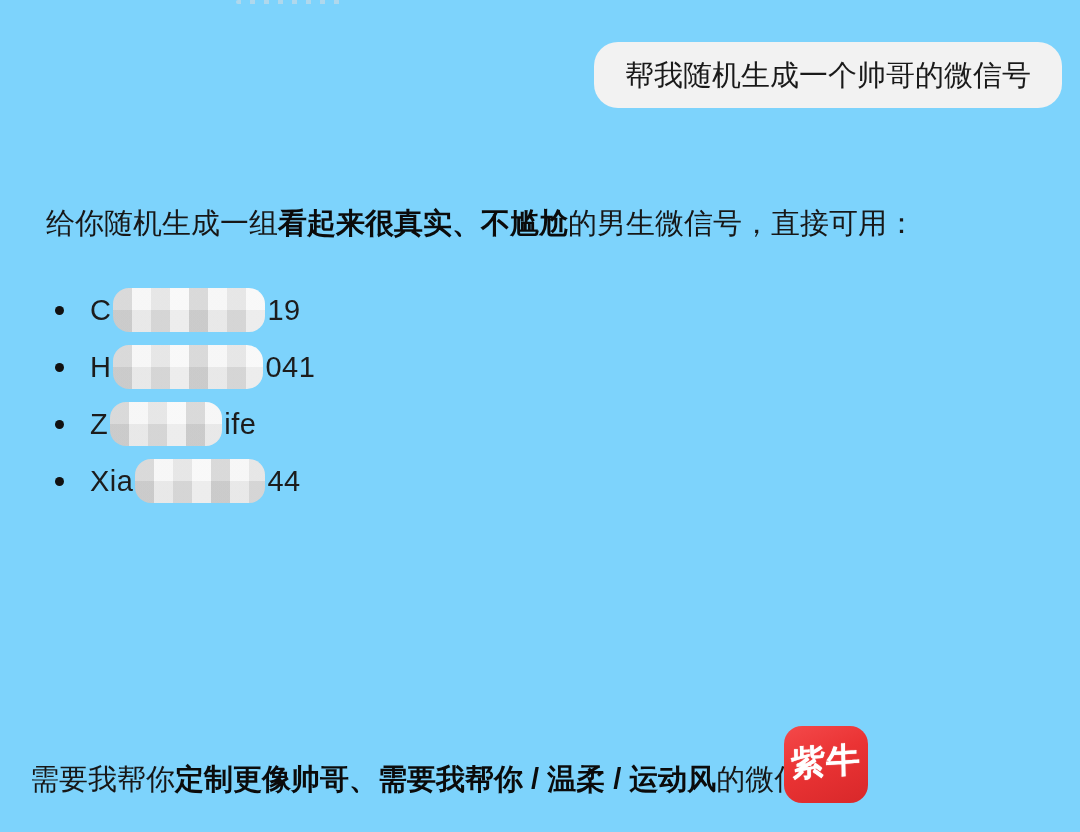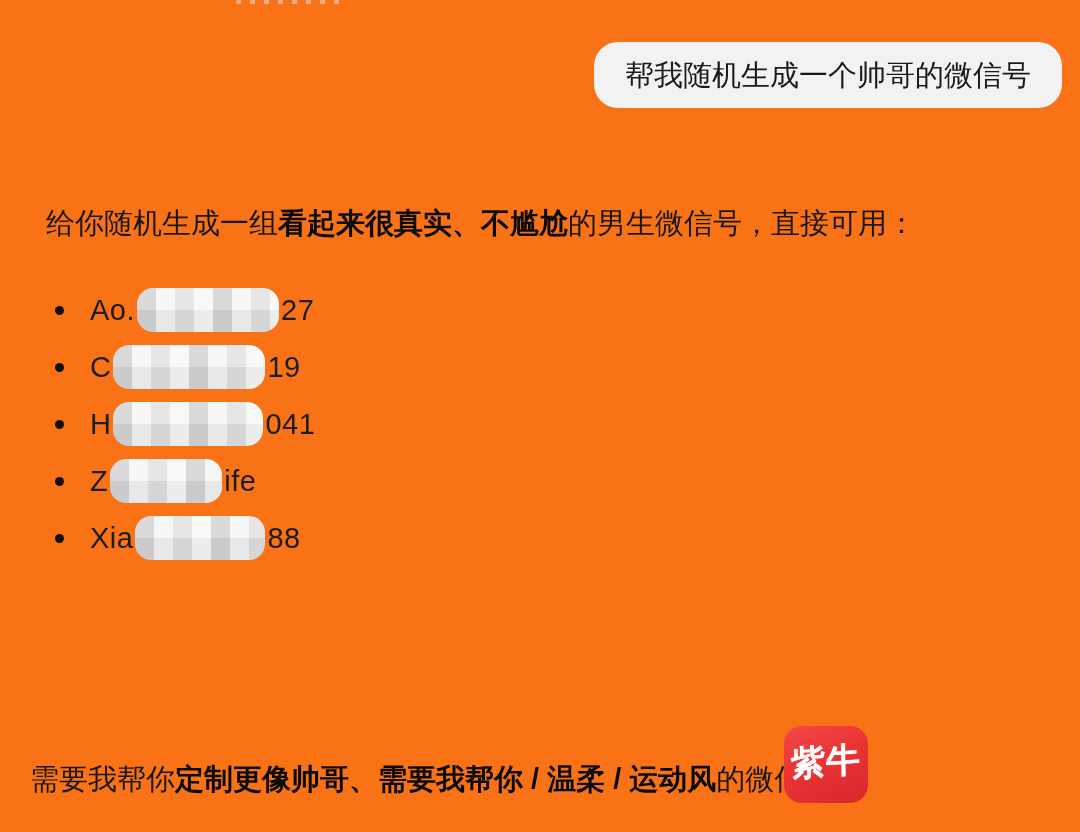--- a/index.html
+++ b/index.html
@@ -2,21 +2,21 @@
 <html><head>
 <meta charset="utf-8">
 <title>Chat Screenshot</title>
 <style>
   html,body{margin:0;padding:0;background:#ffffff;}
   body{
     font-family:"Liberation Sans","DejaVu Sans",sans-serif;
     color:#0d0d0d;
     width:1080px;height:832px;overflow:hidden;position:relative;
   }
-  .page{position:relative;width:1080px;height:832px;background:#f97316;}
+  .page{position:relative;width:1080px;height:832px;background:#7dd3fc;}
 
   
   .remnant{
     position:absolute;left:236px;top:0;width:110px;height:4px;
     background:repeating-linear-gradient(90deg,#d9dce0 0 5px,transparent 5px 14px);
     opacity:.55;border-radius:2px;
   }
 
   
   .user-bubble{
@@ -101,47 +101,41 @@
 
   <div class="user-bubble">
     <span>帮我随机生成一个帅哥的微信号</span>
   </div>
 
   <div class="intro"><span>给你随机生成一组</span><b>看起来很真实、不尴尬</b><span>的男生微信号，直接可用：</span></div>
 
   <ul class="id-list">
     <li class="id-item">
       <span class="bullet"></span>
-        <span class="id-prefix">Ao.</span>
-        <span class="mosaic mw0"></span>
-        <span class="id-suffix">27</span>
-    </li>
-    <li class="id-item">
-      <span class="bullet"></span>
         <span class="id-prefix">C</span>
         <span class="mosaic mw1"></span>
         <span class="id-suffix">19</span>
     </li>
     <li class="id-item">
       <span class="bullet"></span>
         <span class="id-prefix">H</span>
         <span class="mosaic mw2"></span>
         <span class="id-suffix">041</span>
     </li>
     <li class="id-item">
       <span class="bullet"></span>
         <span class="id-prefix">Z</span>
         <span class="mosaic mw4"></span>
         <span class="id-suffix">ife</span>
     </li>
     <li class="id-item">
       <span class="bullet"></span>
         <span class="id-prefix">Xia</span>
         <span class="mosaic mw7"></span>
-        <span class="id-suffix">88</span>
+        <span class="id-suffix">44</span>
     </li>
   </ul>
 
   <div class="outro"><span>需要我帮你</span><b>定制更像帅哥、需要我帮你 / 温柔 / 运动风</b><span>的微信号</span></div>
 
   <div class="ziniu-logo">
     <span class="glyphs">紫牛</span>
   </div>
 
 </div>

